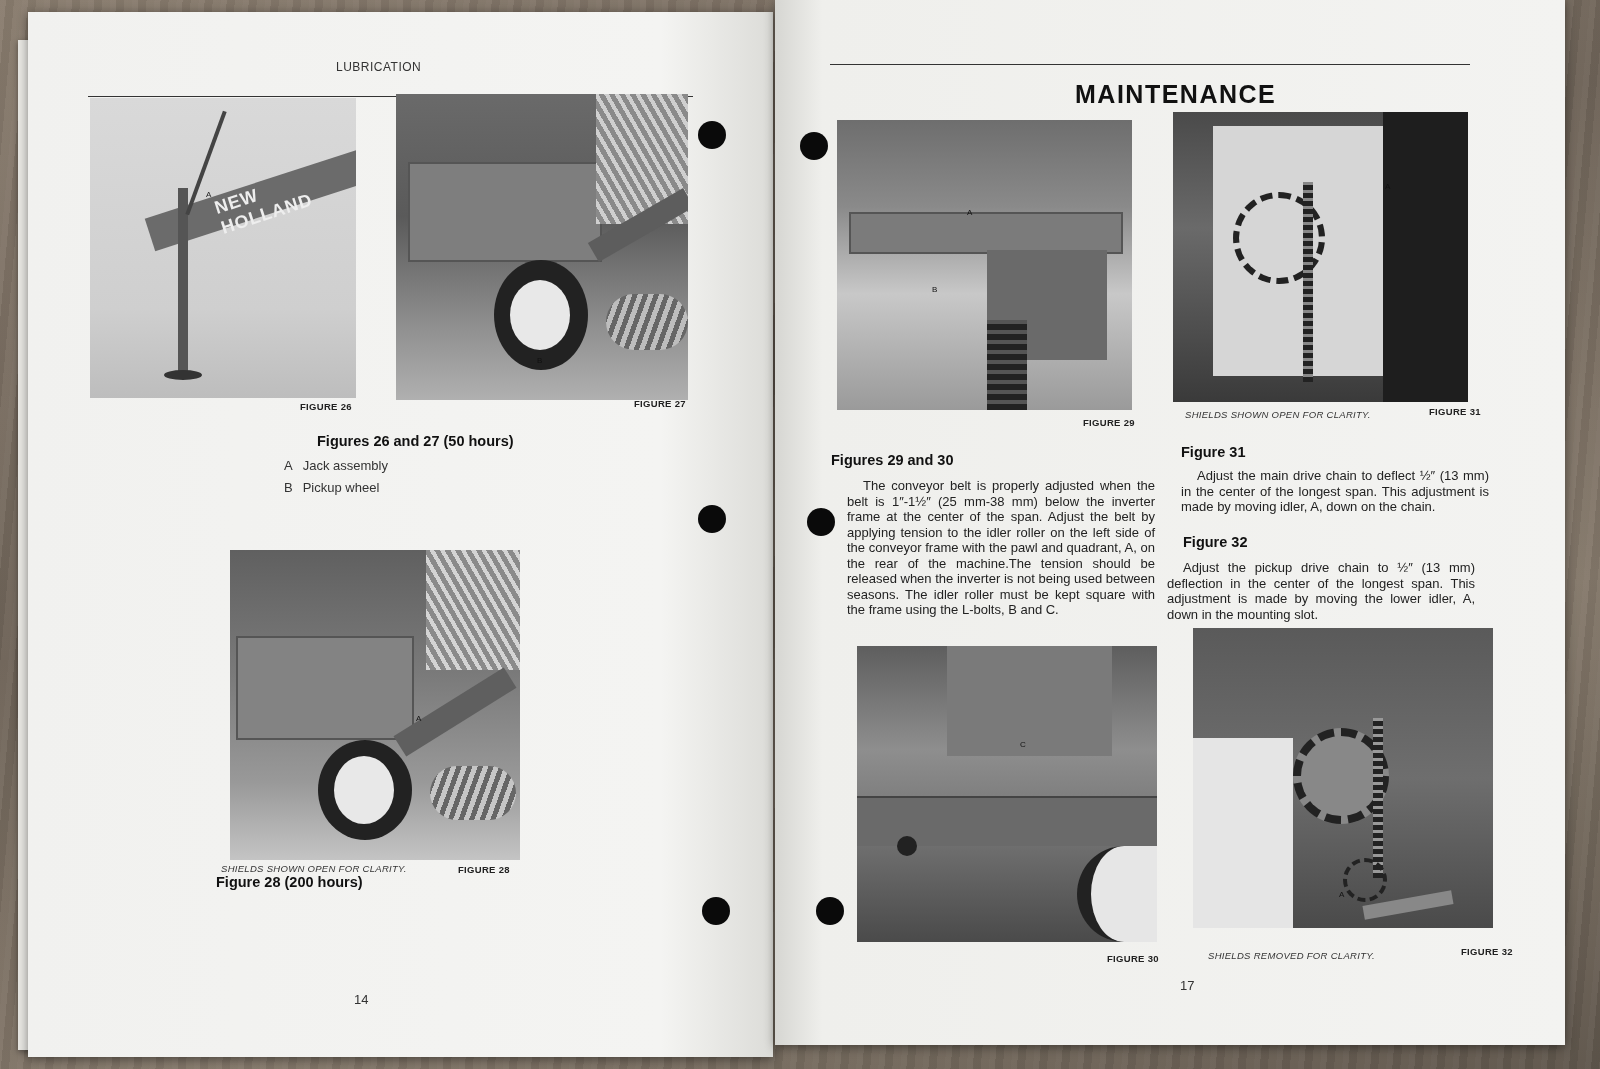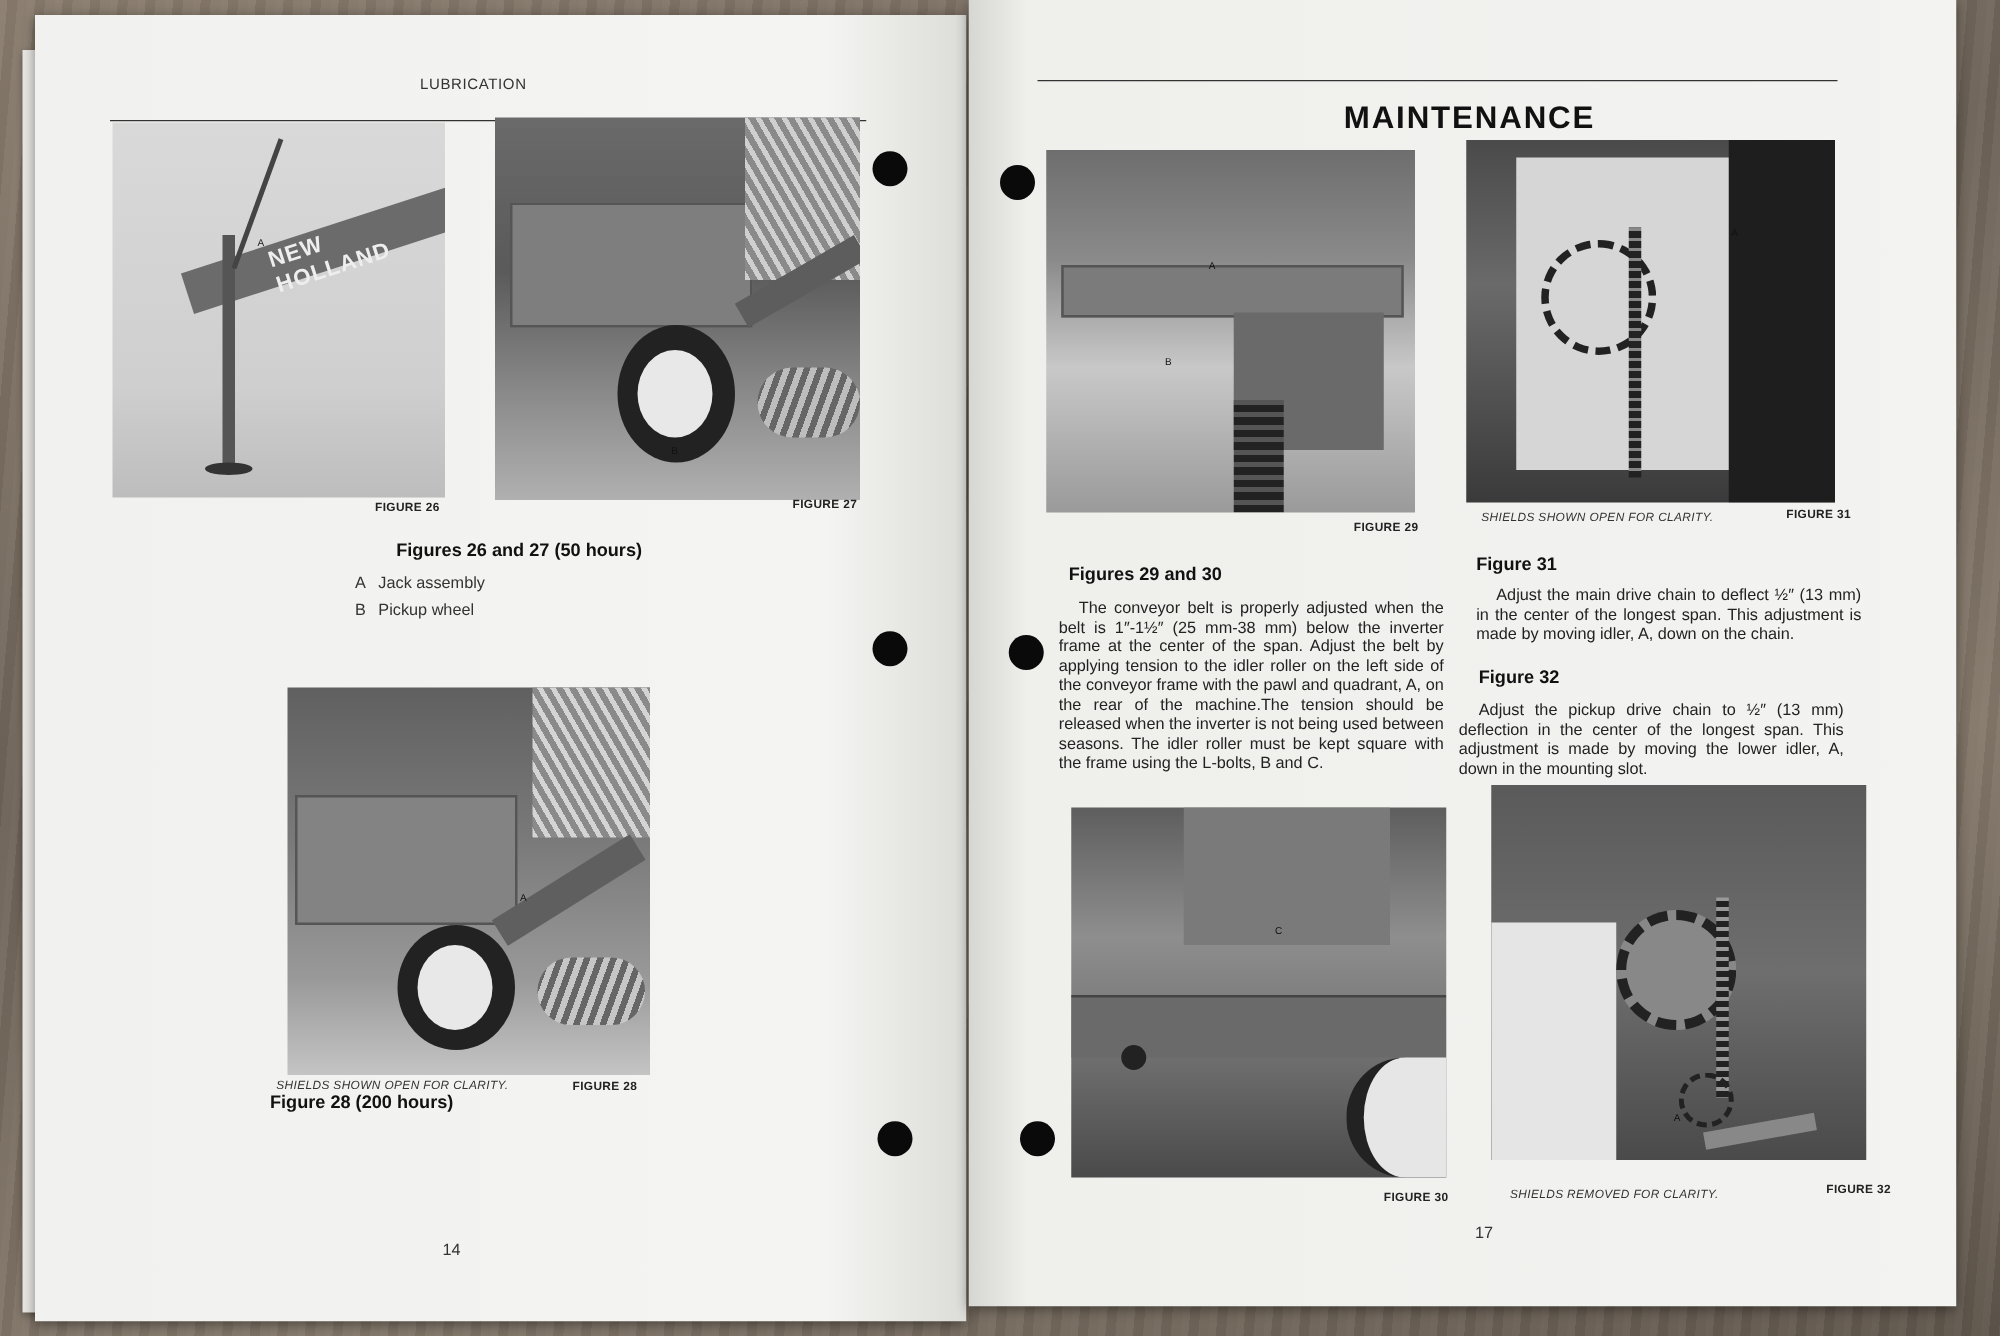--- a/index.html
+++ b/index.html
@@ -114,21 +114,21 @@
   <div class="photo" style="left:398px;top:112px;width:295px;height:290px;background:linear-gradient(180deg,#4a4a4a 0%,#6a6a6a 40%,#3a3a3a 100%);">
     <div class="shape" style="left:40px;top:14px;width:180px;height:250px;background:#d6d6d6;"></div>
     <div class="shape" style="left:60px;top:80px;width:80px;height:80px;border-radius:50%;border:6px dashed #222;"></div>
     <div class="shape" style="left:130px;top:70px;width:10px;height:200px;background:repeating-linear-gradient(0deg,#222 0 5px,#888 5px 8px);"></div>
     <div class="shape" style="left:210px;top:0;width:85px;height:290px;background:#1e1e1e;"></div>
     <div class="abs" style="left:212px;top:70px;font-size:8px;color:#111;">A</div>
   </div>
   <div class="cap-it" style="left:410px;top:409px;">SHIELDS SHOWN OPEN FOR CLARITY.</div>
   <div class="cap" style="left:654px;top:406px;">FIGURE 31</div>
 
-  <div class="h2" style="left:80px;top:452px;">Figures 29 and 30</div>
+  <div class="h2" style="left:56px;top:452px;">Figures 29 and 30</div>
   <div class="body" style="left:72px;top:478px;width:308px;">
     <p>The conveyor belt is properly adjusted when the belt is 1″-1½″ (25 mm-38 mm) below the inverter frame at the center of the span. Adjust the belt by applying tension to the idler roller on the left side of the conveyor frame with the pawl and quadrant, A, on the rear of the machine.The tension should be released when the inverter is not being used between seasons. The idler roller must be kept square with the frame using the L-bolts, B and C.</p>
   </div>
 
   <div class="h2" style="left:406px;top:444px;">Figure 31</div>
   <div class="body" style="left:406px;top:468px;width:308px;">
     <p>Adjust the main drive chain to deflect ½″ (13 mm) in the center of the longest span. This adjustment is made by moving idler, A, down on the chain.</p>
   </div>
 
   <div class="h2" style="left:408px;top:534px;">Figure 32</div>

